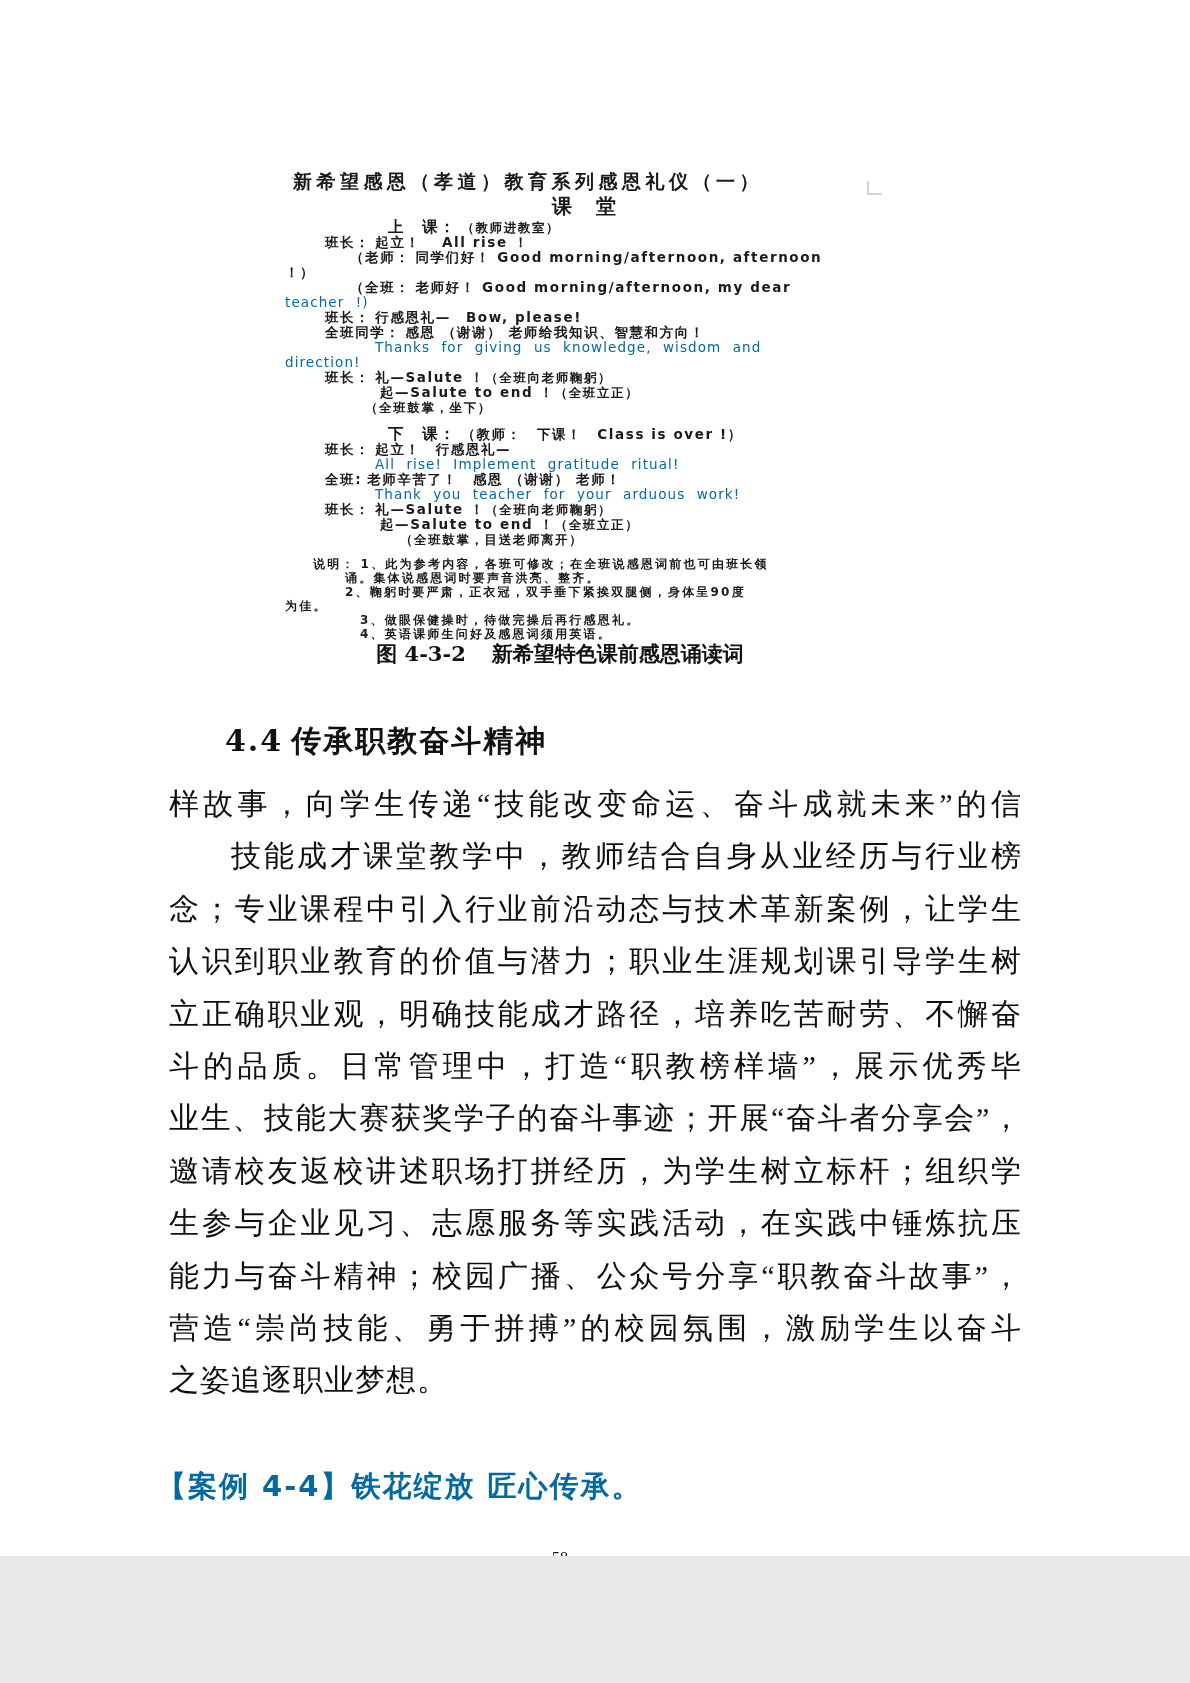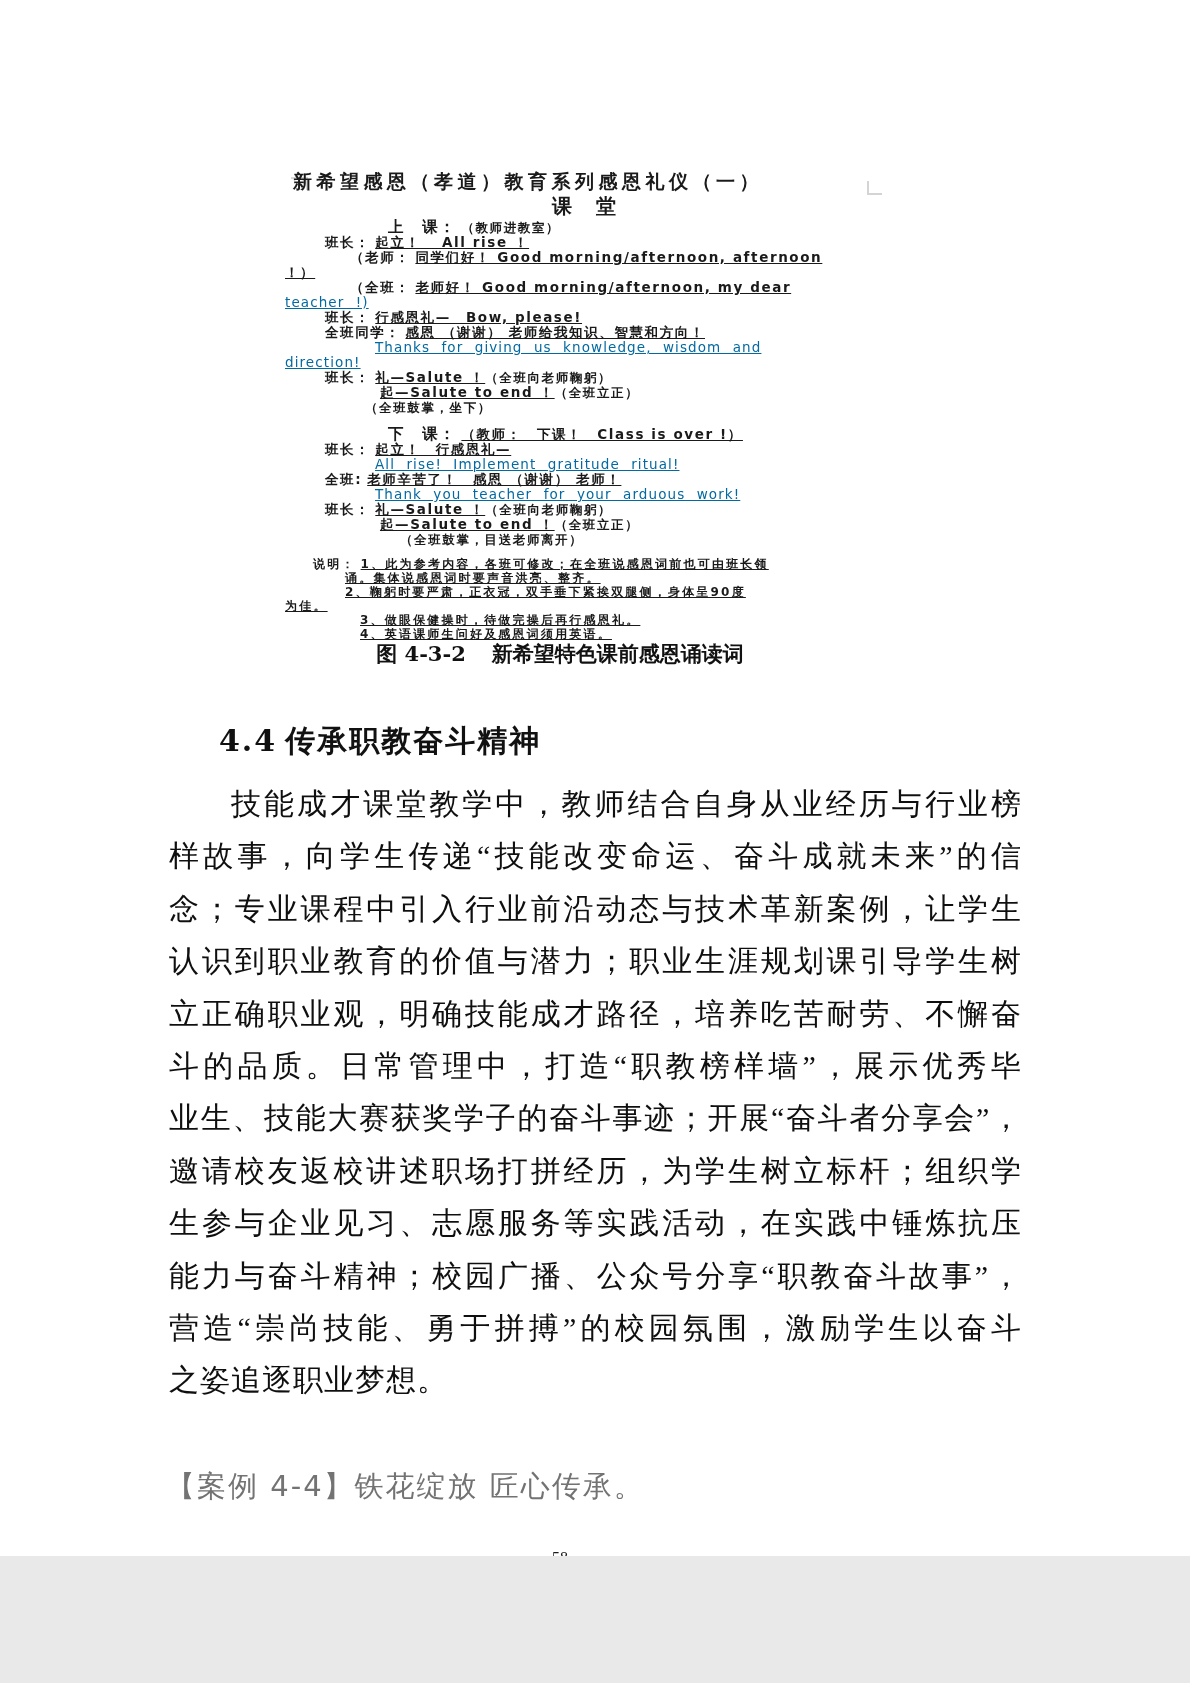--- a/index.html
+++ b/index.html
@@ -22,58 +22,58 @@
     position:absolute; left:285px; top:168px; width:640px;
     font-family:"DejaVu Sans", sans-serif; color:#1a1a1a;
     filter:blur(.28px);
   }
   .f-title { margin:2px 0 2px 8px; font-size:19px; line-height:23px;
              font-weight:700; letter-spacing:4.5px; white-space:pre; }
   .f-hall  { width:600px; text-align:center; font-size:20px; line-height:22px;
              font-weight:700; letter-spacing:2px; margin-bottom:3px; white-space:pre; }
   .fl { white-space:pre; font-size:13.5px; line-height:15px; letter-spacing:1.6px; }
   .fl .lb   { font-weight:700; margin-right:5px; }
-  .fl .tx   { font-weight:600;text-decoration:underline; }
+  .fl .tx   { font-weight:600; }
   .fl .tail { font-weight:700; font-size:12.5px; }
   .fl.enl   { font-weight:400; letter-spacing:1.1px; word-spacing:6px; color:#0369a1; }
   .fl.enl .tx { font-weight:400; }
   .fl.note { font-size:12px; line-height:14px; letter-spacing:2.2px; }
   .fl.note .tx { font-weight:600;text-align:right; }
   .big  { font-size:15.5px; }
   .mt-sec  { margin-top:12px; }
   .mt-note { margin-top:10px; }
   .ind0{margin-left:0} .ind28{margin-left:28px}
   .ind40{margin-left:40px} .ind60{margin-left:60px} .ind65{margin-left:65px}
   .ind75{margin-left:75px} .ind90{margin-left:90px} .ind95{margin-left:95px}
   .ind103{margin-left:103px} .ind115{margin-left:115px} .ind120{margin-left:80px}
 
   
   .caption { position:absolute; left:100px; top:640px; width:920px;
              text-align:center; font-weight:700; font-size:21px;
              font-family:"DejaVu Serif", serif; white-space:pre; }
   .caption .cap-text { margin-left:26px; }
 
   
-  .heading { position:absolute; left:219px; top:720px; font-size:30px;
+  .heading { position:absolute; left:225px; top:720px; font-size:30px;
              line-height:42px; font-weight:700; letter-spacing:2px;
              font-family:"DejaVu Serif", serif; white-space:pre; }
   .heading .h-num { margin-right:8px; }
 
   
   .bodytext { position:absolute; left:169px; top:778px; width:853px; }
   .bline { height:52.4px; line-height:52.4px; font-size:30px; letter-spacing:1px;
            text-align:justify; text-align-last:justify; white-space:normal;
            color:#0f0f0f; }
   .bline.first { text-indent:62px; }
   .bline.last  { text-align-last:left; }
 
   
-  .caseline { position:absolute; left:166px; top:1466px; font-size:29px;
-              line-height:40px; font-weight:400; letter-spacing:2px;
-              font-family:"DejaVu Sans", sans-serif; color:#737373; white-space:pre; }
+  .caseline { position:absolute; left:157px; top:1466px; font-size:29px;
+              line-height:40px; font-weight:700; letter-spacing:2px;
+              font-family:"DejaVu Sans", sans-serif; color:#0369a1; white-space:pre; }
 
   
   .pagenum { position:absolute; left:0; top:1549px; width:1120px;
              text-align:center; font-size:16px; color:#1a1a1a; }
 </style>
 </head>
 <body>
 
 <div class="page">
 
@@ -113,22 +113,22 @@
     <div class="fl note ind0"><span class="tx">为佳。</span></div>
     <div class="fl note ind75"><span class="tx">3、做眼保健操时，待做完操后再行感恩礼。</span></div>
     <div class="fl note ind75"><span class="tx">4、英语课师生问好及感恩词须用英语。</span></div>
   </div>
 
   <div class="caption"><span class="cap-label">图 4-3-2</span><span class="cap-text">新希望特色课前感恩诵读词</span></div>
 
   <div class="heading"><span class="h-num">4.4</span><span class="h-title">传承职教奋斗精神</span></div>
 
   <div class="bodytext">
+    <div class="bline">样故事，向学生传递“技能改变命运、奋斗成就未来”的信</div>
     <div class="bline first">技能成才课堂教学中，教师结合自身从业经历与行业榜</div>
-    <div class="bline">样故事，向学生传递“技能改变命运、奋斗成就未来”的信</div>
     <div class="bline">念；专业课程中引入行业前沿动态与技术革新案例，让学生</div>
     <div class="bline">认识到职业教育的价值与潜力；职业生涯规划课引导学生树</div>
     <div class="bline">立正确职业观，明确技能成才路径，培养吃苦耐劳、不懈奋</div>
     <div class="bline">斗的品质。日常管理中，打造“职教榜样墙”，展示优秀毕</div>
     <div class="bline">业生、技能大赛获奖学子的奋斗事迹；开展“奋斗者分享会”，</div>
     <div class="bline">邀请校友返校讲述职场打拼经历，为学生树立标杆；组织学</div>
     <div class="bline">生参与企业见习、志愿服务等实践活动，在实践中锤炼抗压</div>
     <div class="bline">能力与奋斗精神；校园广播、公众号分享“职教奋斗故事”，</div>
     <div class="bline">营造“崇尚技能、勇于拼搏”的校园氛围，激励学生以奋斗</div>
     <div class="bline last">之姿追逐职业梦想。</div>

